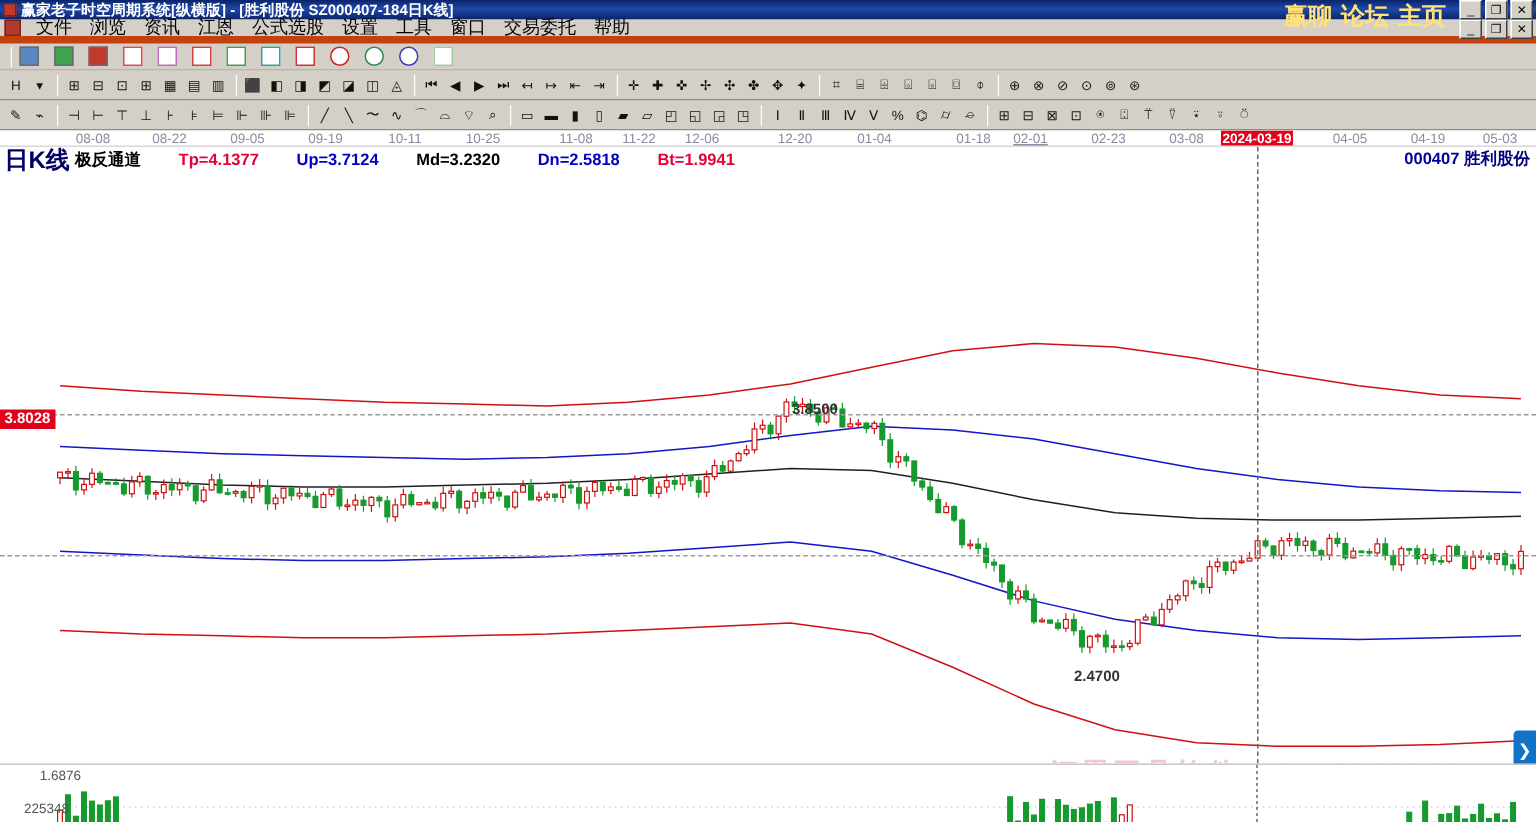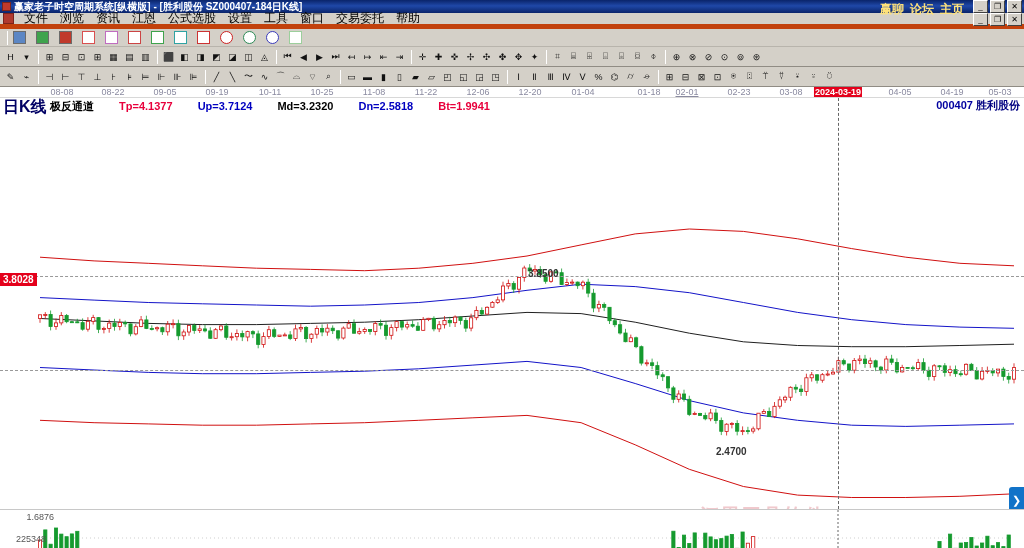--- a/index.html
+++ b/index.html
@@ -45,21 +45,21 @@
   .winbtn{
     width:15px;height:13px;background:#d4d0c8;
     border:1px solid #fff;border-right-color:#404040;border-bottom-color:#404040;
     display:flex;align-items:center;justify-content:center;
     font-size:8px;line-height:1;color:#000;
   }
 
   
   .tb-links{
     position:absolute;right:52px;top:1px;display:flex;gap:6px;
-    font-size:12px;color:#ffe27a;font-weight:bold;
+    font-size:16px;color:#ffe27a;font-weight:bold;
   }
 
   
   .toolbar1{
     height:18px;width:100%;background:#d4d0c8;display:flex;align-items:center;
     border-bottom:1px solid #b8b4ac;padding-left:4px;gap:0;
   }
   .tb1-item{display:flex;align-items:center;padding:0 5px 0 2px;white-space:nowrap;font-size:11px;color:#000;cursor:default;}
   .tb1-ico{
     width:13px;height:13px;margin-right:3px;border:1px solid #6b6b6b;
@@ -345,23 +345,23 @@
 
 <div class="chartwrap">
 
   <div class="dateaxis" id="dateaxis">
       <div class="dtick" style="left: 62px;">08-08</div>
       <div class="dtick" style="left: 113px;">08-22</div>
       <div class="dtick" style="left: 165px;">09-05</div>
       <div class="dtick" style="left: 217px;">09-19</div>
       <div class="dtick" style="left: 270px;">10-11</div>
       <div class="dtick" style="left: 322px;">10-25</div>
-      <div class="dtick" style="left: 374px; text-align: center;">11-08</div>
+      <div class="dtick" style="left: 384px; text-align: center;">11-08</div>
       <div class="dtick" style="left: 426px;">11-22</div>
-      <div class="dtick" style="left: 478px;">12-06</div>
+      <div class="dtick" style="left: 468px;">12-06</div>
       <div class="dtick" style="left: 530px;">12-20</div>
       <div class="dtick" style="left: 583px;">01-04</div>
       <div class="dtick" style="left: 635px; margin-left: 14px;">01-18</div>
       <div class="dtick" style="left: 687px; text-decoration: underline;">02-01</div>
       <div class="dtick" style="left: 739px;">02-23</div>
       <div class="dtick" style="left: 791px;">03-08</div>
       <div class="dtick hl" style="left: 838px;">2024-03-19</div>
       <div class="dtick" style="left: 900px;">04-05</div>
       <div class="dtick" style="left: 952px;">04-19</div>
       <div class="dtick" style="left: 1000px;">05-03</div>

